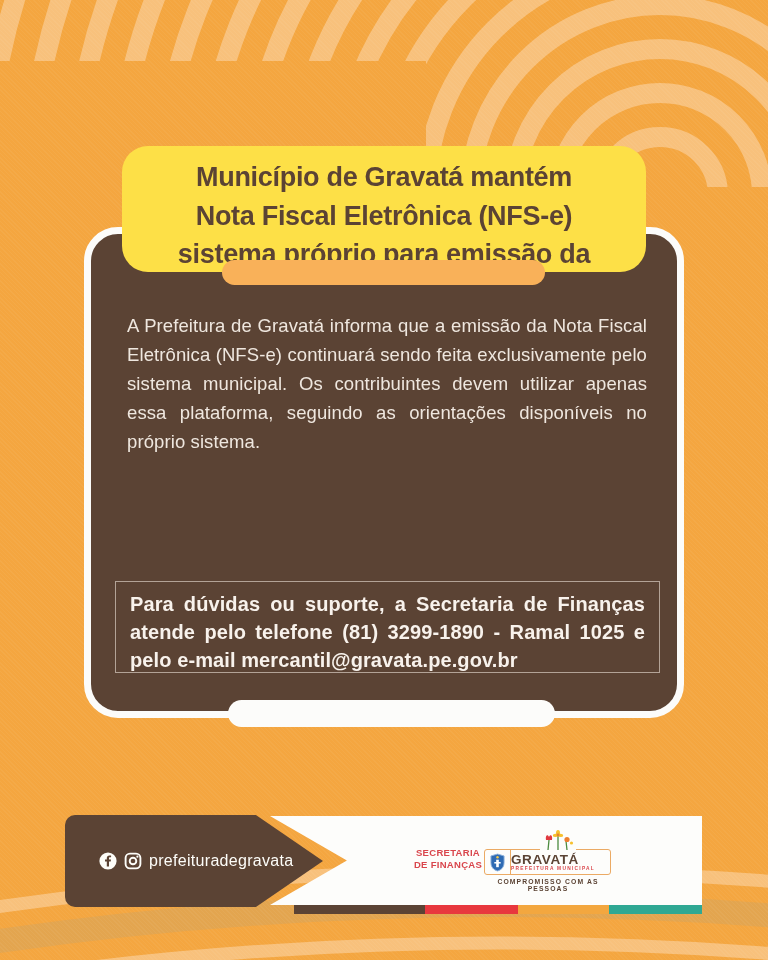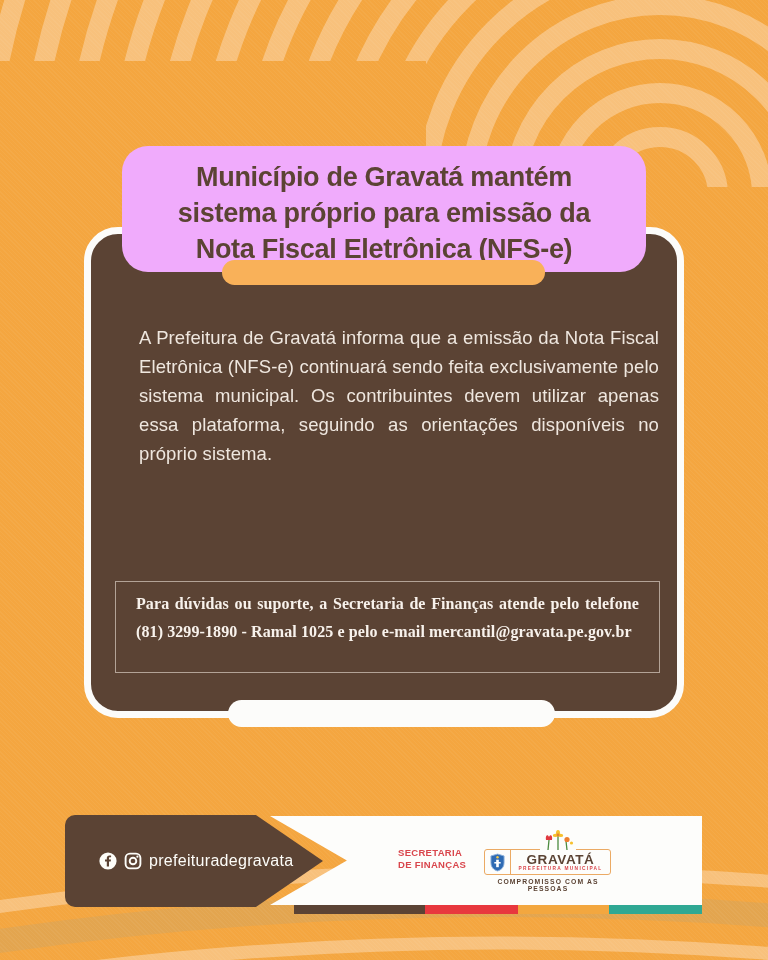--- a/index.html
+++ b/index.html
@@ -14,44 +14,44 @@
     background:repeating-linear-gradient(45deg,rgba(255,255,255,0.045) 0 1px,transparent 1px 3px);
   }
   
   .brown-card{
     position:absolute;left:84px;top:227px;width:600px;height:491px;
     box-sizing:border-box;background:#5B4334;border:7px solid #FCFCFA;
     border-radius:34px;z-index:2;
   }
   .title-card{
     position:absolute;left:122px;top:146px;width:524px;height:126px;
-    background:#f0abfc;border-radius:26px;z-index:3;
-    display:flex;flex-direction:column;justify-content:flex-start;
+    background:#fde047;border-radius:26px;z-index:3;
+    display:flex;flex-direction:column;justify-content:space-between;
     padding-top:13px;box-sizing:border-box;
   }
   .title-line{
     text-align:center;font-size:27px;line-height:36px;font-weight:bold;
     color:#5B4334;letter-spacing:-0.3px;
   }
   .pill{position:absolute;z-index:4;border-radius:14px;}
   .pill-orange{left:222px;top:260px;width:323px;height:25px;background:#F9B159;}
   .pill-white{left:228px;top:700px;width:327px;height:27px;background:#FCFCFA;}
   
   .body-par{
-    position:absolute;left:127px;width:520px;margin:12px;z-index:3;
+    position:absolute;left:127px;width:520px;margin:0;z-index:3;
     font-size:18.5px;line-height:29px;color:#EFE7DF;text-align:justify;
     letter-spacing:0.1px;
   }
   .p1{top:311px;}
   .p2{top:456px;}
   .contact-box{
     position:absolute;left:115px;top:581px;width:545px;height:92px;z-index:3;
     box-sizing:border-box;border:1.5px solid rgba(238,228,218,0.6);
-    padding:8px 20px;font-size:16px;line-height:28px;font-weight:bold;
-    color:#F8F2EC;text-align:justify;letter-spacing:0.1px;font-family:Liberation Serif, serif;
+    padding:8px 14px;font-size:20px;line-height:28px;font-weight:bold;
+    color:#F8F2EC;text-align:justify;letter-spacing:0.1px;
   }
   
   .footer-white{
     position:absolute;left:270px;top:816px;width:432px;height:89px;
     background:#FDFDFB;z-index:2;
     clip-path:polygon(0 0,100% 0,100% 100%,0 100%,17.8% 50%);
   }
   .ribbon{
     position:absolute;left:65px;top:815px;width:258px;height:92px;
     background:#5B4334;z-index:3;border-radius:10px 0 0 10px;
@@ -64,34 +64,34 @@
     color:#FDFDF9;font-weight:normal;font-size:16px;letter-spacing:0.3px;
     white-space:nowrap;cursor:pointer;
   }
   .cbar{position:absolute;top:905px;height:9px;z-index:3;}
   .cbar-brown{left:294px;width:131px;background:#5B4334;}
   .cbar-red{left:425px;width:93px;background:#E8383E;}
   .cbar-orange{left:518px;width:91px;background:#F3A73F;}
   .cbar-teal{left:609px;width:93px;background:#2FA893;}
   .secretaria{
     position:absolute;left:398px;top:847px;width:100px;z-index:3;
-    text-align:left;font-size:9.5px;line-height:12px;font-weight:bold;
+    text-align:center;font-size:9.5px;line-height:12px;font-weight:bold;
     color:#D9464C;letter-spacing:0.3px;
   }
   .logo-box{
     position:absolute;left:484px;top:849px;width:127px;height:26px;z-index:3;
     box-sizing:border-box;border:1.5px solid #EBAA64;border-radius:3px;
     display:flex;align-items:stretch;
   }
   .logo-shield-cell{
     width:25px;display:flex;align-items:center;justify-content:center;
     border-right:1.5px solid #EBAA64;
   }
   .logo-text-cell{
-    flex:1;display:flex;flex-direction:column;align-items:center;
+    flex:1;display:flex;flex-direction:column;
     justify-content:center;
   }
   .logo-name{
     font-size:13.5px;line-height:13px;font-weight:bold;color:#5B4334;
     letter-spacing:0.6px;
   }
   .logo-sub{
     font-size:4.8px;line-height:6px;font-weight:bold;color:#D9464C;
     letter-spacing:1.3px;
   }
@@ -145,22 +145,22 @@
       <circle cx="500" cy="4405" r="3428" stroke="#F8C17C" stroke-width="13"></circle>
       <circle cx="500" cy="4405" r="3394" stroke="#F8C17C" stroke-width="13"></circle>
     </g>
   </svg>
   <div class="texture"></div>
 
   <div class="brown-card"></div>
 
   <div class="title-card">
     <div class="title-line">Município de Gravatá mantém</div>
+    <div class="title-line">Nota Fiscal Eletrônica (NFS-e)</div>
     <div class="title-line">sistema próprio para emissão da</div>
-    <div class="title-line">Nota Fiscal Eletrônica (NFS-e)</div>
   </div>
   <div class="pill pill-orange"></div>
   <div class="pill pill-white"></div>
 
   <p class="body-par p1">A Prefeitura de Gravatá informa que a emissão da Nota Fiscal Eletrônica (NFS-e) continuará sendo feita exclusivamente pelo sistema municipal. Os contribuintes devem utilizar apenas essa plataforma, seguindo as orientações disponíveis no próprio sistema.</p>
   <div class="contact-box">Para dúvidas ou suporte, a Secretaria de Finanças atende pelo telefone (81) 3299-1890 - Ramal 1025 e pelo e-mail mercantil@gravata.pe.gov.br</div>
 
   <div class="footer-white"></div>
   <div class="cbar cbar-brown"></div>
   <div class="cbar cbar-red"></div>

